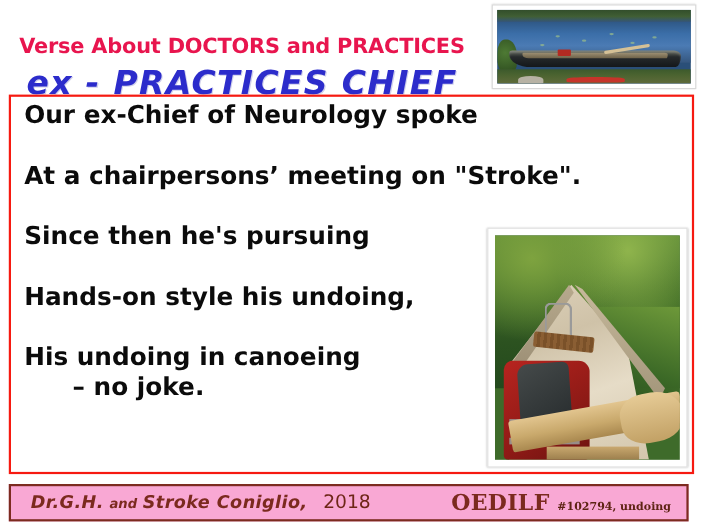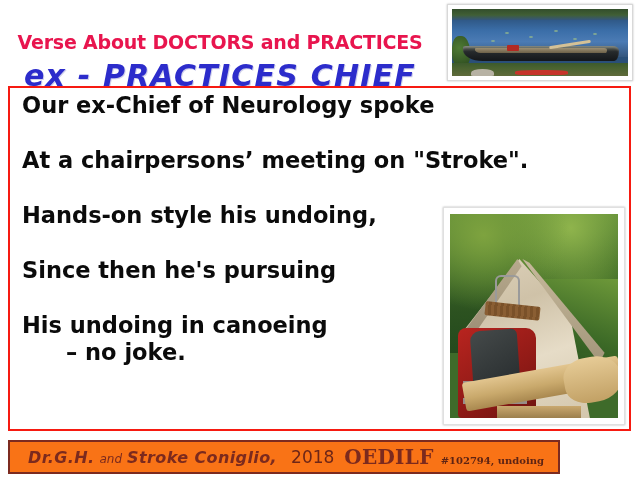--- a/index.html
+++ b/index.html
@@ -242,24 +242,24 @@
   .p2-seat {
     position: absolute; left: 28%; bottom: 0%; width: 50%; height: 6%;
     background: linear-gradient(180deg,#c9a86f,#9c7f4d);
   }
 
   
   #footer-bar {
     position: absolute;
     left: 8px;
     top: 440px;
-    width: 552px;
+    width: 618px;
     height: 34px;
     box-sizing: border-box;
-    background: #f97316;
+    background: #f9a8d4;
     border: 2px solid #7C2B20;
     display: flex;
     align-items: center;
   }
   #footer-left {
     position: absolute;
     left: 18px;
     display: flex;
     align-items: baseline;
     white-space: nowrap;
@@ -268,21 +268,21 @@
     font-family: "DejaVu Sans", sans-serif;
     font-style: italic;
     font-weight: bold;
     font-size: 16px;
     color: #7B2A1E;
     letter-spacing: .4px;
   }
   .f-and {
     font-family: "DejaVu Sans", sans-serif;
     font-style: italic;
-    font-weight: normal;
+    font-weight: bold;
     font-size: 12px;
     color: #7B2A1E;
     margin: 0 5px;
   }
   .f-year {
     font-family: "DejaVu Sans", sans-serif;
     font-weight: normal;
     font-size: 17px;
     color: #6E2617;
     margin-left: 14px;
@@ -339,22 +339,22 @@
       <div class="p1-redkayak"></div>
       <div class="p1-rock"></div>
     </div>
   </div>
 
   <div id="body-box"></div>
 
   <div id="poem">
     <div class="poem-line">Our ex-Chief of Neurology spoke</div>
     <div class="poem-line">At a chairpersons’ meeting on "Stroke".</div>
+    <div class="poem-line">Since then he's pursuing</div>
     <div class="poem-line">Hands-on style his undoing,</div>
-    <div class="poem-line">Since then he's pursuing</div>
     <div class="poem-line tight">His undoing in canoeing</div>
     <div class="poem-line indent">– no joke.</div>
   </div>
 
   <div id="photo2-frame">
     <div id="photo2">
       <div class="p2-veg"></div>
       <div class="p2-veg2"></div>
       <div class="p2-hull"></div>
       <div class="p2-gunwale-l"></div>

